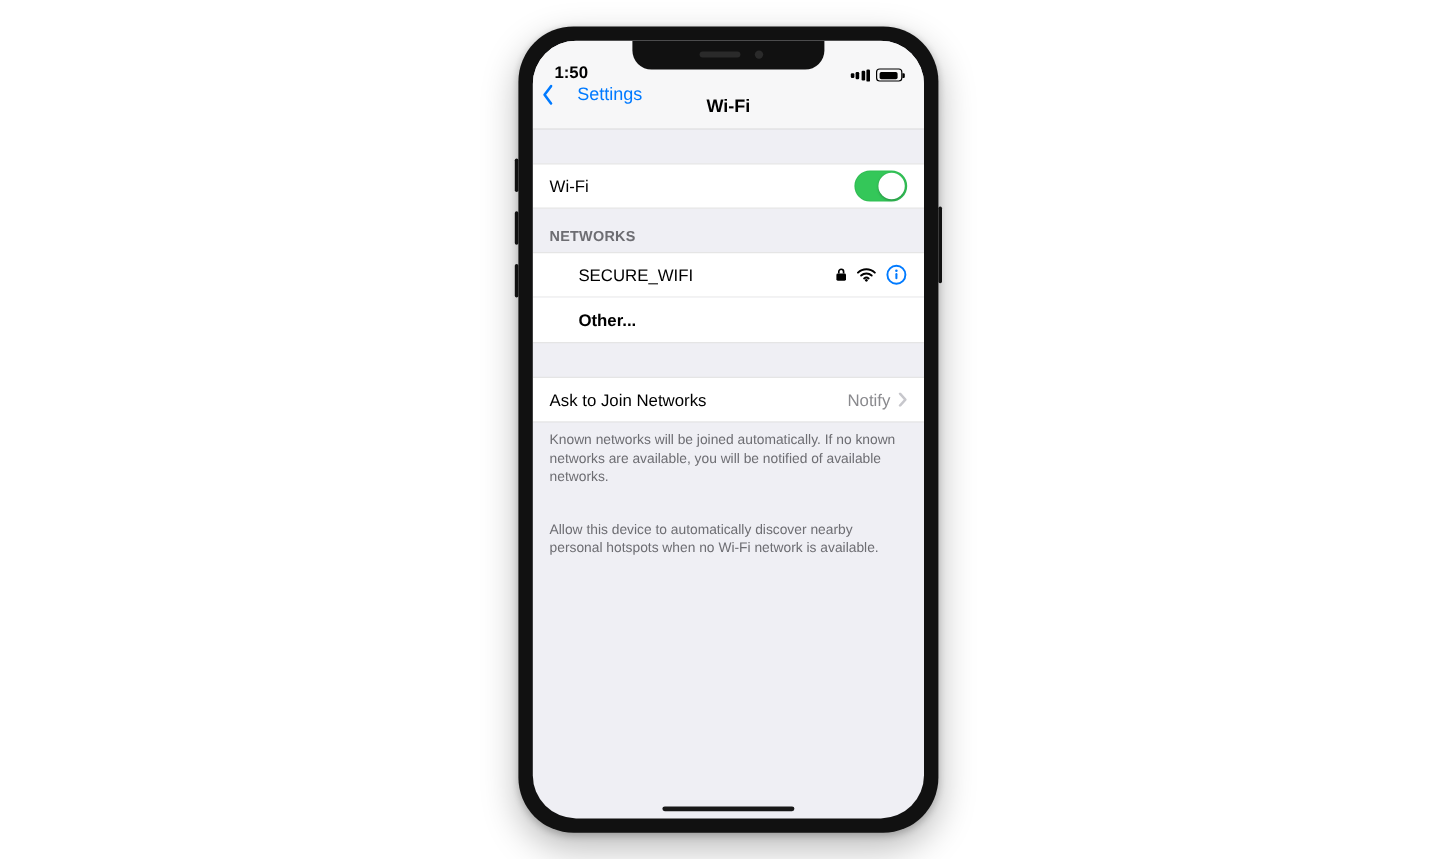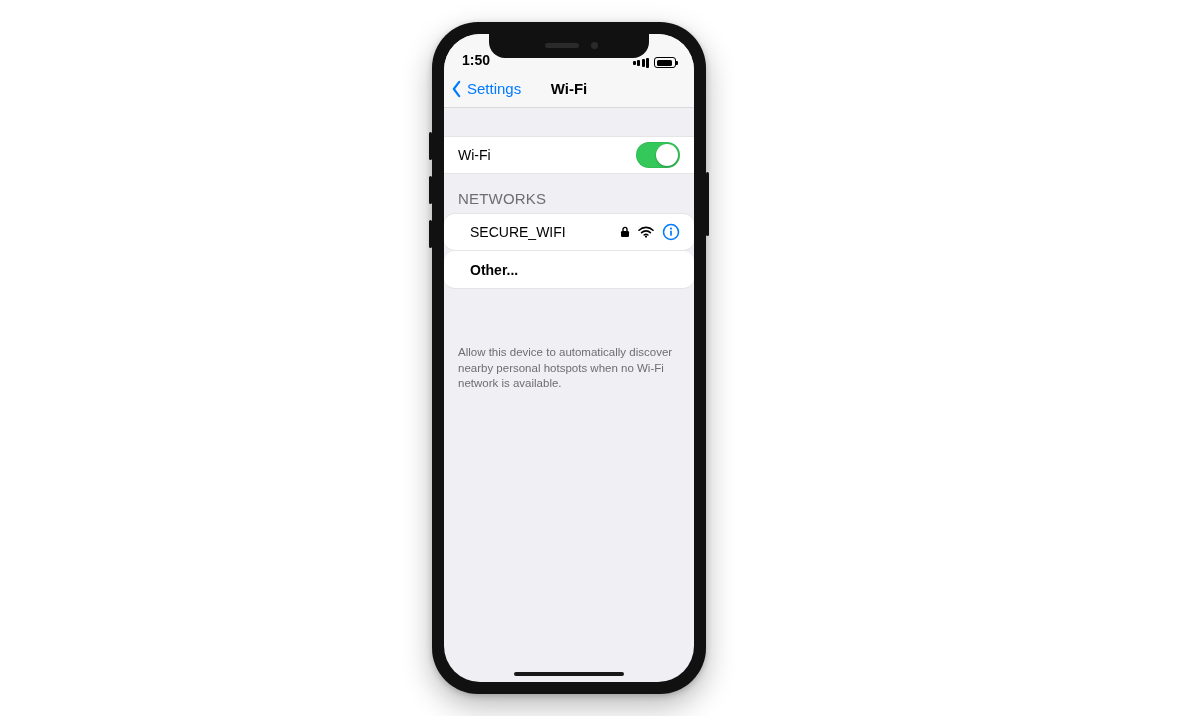--- a/index.html
+++ b/index.html
@@ -2,21 +2,21 @@
 <html><head>
 <meta charset="utf-8">
 <style>
   * { box-sizing: border-box; margin: 0; padding: 0; }
   html, body { width: 1200px; height: 716px; background: #ffffff; font-family: -apple-system, "Helvetica Neue", Helvetica, Arial, sans-serif; }
   
   .stage { width: 1200px; height: 716px; position: relative; }
   .phone {
     position: absolute;
     left: 432px; top: 22px;
-    width: 274px; height: 672px;
+    width: 350px; height: 672px;
     background: #111;
     border-radius: 46px;
     box-shadow: 0 12px 30px rgba(0,0,0,.28), 0 2px 6px rgba(0,0,0,.2);
   }
   .phone::before { 
     content: ""; position: absolute; left: -3px; top: 110px; width: 3px; height: 28px; background: #111; border-radius: 2px;
     box-shadow: 0 44px 0 0 #111, 0 88px 0 0 #111;
   }
   .phone::after { 
     content: ""; position: absolute; right: -3px; top: 150px; width: 3px; height: 64px; background: #111; border-radius: 2px;
@@ -48,42 +48,42 @@
   .sb-cell span:nth-child(1){height:4px}
   .sb-cell span:nth-child(2){height:6px}
   .sb-cell span:nth-child(3){height:8px}
   .sb-cell span:nth-child(4){height:10px}
   .sb-batt { display:inline-block; width: 22px; height: 11px; border: 1.5px solid #000; border-radius: 3px; position: relative; }
   .sb-batt::after { content:""; position:absolute; right:-3px; top:2.5px; width:2px; height:4px; background:#000; border-radius: 0 1px 1px 0; }
   .sb-batt i { position:absolute; left:1.5px; top:1.5px; bottom:1.5px; width: 15px; background:#000; border-radius:1.5px; display:block; }
 
   
   .navbar { height: 38px; background: #f7f7f8; border-bottom: 1px solid rgba(0,0,0,.12); position: relative; display:flex; align-items:center; }
-  .back { position:absolute; left: 6px; top: 0; bottom:0; display:flex; align-items:center; gap:4px; color:#007aff; font-size:15px; }
+  .back { position:absolute; left: 6px; top: 0; bottom:0; display:flex; align-items:flex-start; gap:18px; color:#007aff; font-size:15px; }
   .back svg { width: 13px; height: 18px; }
   .navtitle { position:absolute; left:0; right:0; text-align:center; font-size:15px; font-weight:600; color:#000; }
 
   
   .content { position:absolute; top: 74px; left:0; right:0; bottom: 0; overflow:hidden; }
   .group-gap { height: 28px; }
   .group-gap.sm { height: 20px; }
   .row {
     background: #fff; min-height: 38px; padding: 0 14px;
     display: flex; align-items: center; font-size: 14px; color:#000;
     border-top: 1px solid rgba(0,0,0,.10);
     border-bottom: 1px solid rgba(0,0,0,.10);
   }
   .row + .row { border-top: none; font-weight: bold; }
   .row .label { flex: 0 0 auto; }
   .row .fill { flex: 1; }
   .row .value { color: #8a8a8e; font-size: 14px; }
   .row .chev { margin-left: 6px; }
-  .row.indent { padding-left: 26px; border-radius: 11px; }
-
-  .section-header { font-size: 15px; color:#6d6d72; letter-spacing:.2px; padding: 16px 14px 6px 14px; text-transform: uppercase; }
+  .row.indent { padding-left: 38px; }
+
+  .section-header { font-size: 12px; color:#6d6d72; letter-spacing:.2px; padding: 16px 14px 6px 14px; text-transform: uppercase; font-weight: bold; }
   .section-footer { font-size: 11.5px; color:#6d6d72; line-height: 1.35; padding: 8px 14px 0 14px; }
 
   
   .toggle { width: 44px; height: 26px; border-radius: 13px; background: #34c759; position: relative; box-shadow: inset 0 0 0 1px rgba(0,0,0,.05);} 
   .toggle .knob { position:absolute; top:2px; right:2px; width:22px; height:22px; border-radius:50%; background:#fff; box-shadow: 0 1px 2px rgba(0,0,0,.25), 0 0 0 .5px rgba(0,0,0,.04); }
 
   
   .net-icons { display:flex; align-items:center; gap: 8px; }
   .icon { display:inline-flex; align-items:center; justify-content:center; }
   .chev svg, .icon svg { display:block; }
@@ -170,20 +170,31 @@
             </span>
           </span>
         </div>
         <div class="row indent">
           <span class="label">Other...</span>
           <span class="fill"></span>
         </div>
 
         <div class="group-gap"></div>
 
+        <div class="row">
+          <span class="label">Ask to Join Networks</span>
+          <span class="fill"></span>
+          <span class="value">Notify</span>
+          <span class="chev icon">
+            <svg width="8" height="12" viewBox="0 0 8 12">
+                <polyline points="2,1 6.5,6 2,11" fill="none" stroke="#c7c7cc" stroke-width="2" stroke-linecap="round" stroke-linejoin="round"></polyline>
+              </svg>
+          </span>
+        </div>
+        <div class="section-footer">Known networks will be joined automatically. If no known networks are available, you will be notified of available networks.</div>
 
         <div class="group-gap sm"></div>
 
         <div class="section-footer">Allow this device to automatically discover nearby personal hotspots when no Wi-Fi network is available.</div>
 
         <div class="home-ind"></div>
       </div>
     </div>
   </div>
 </div>

